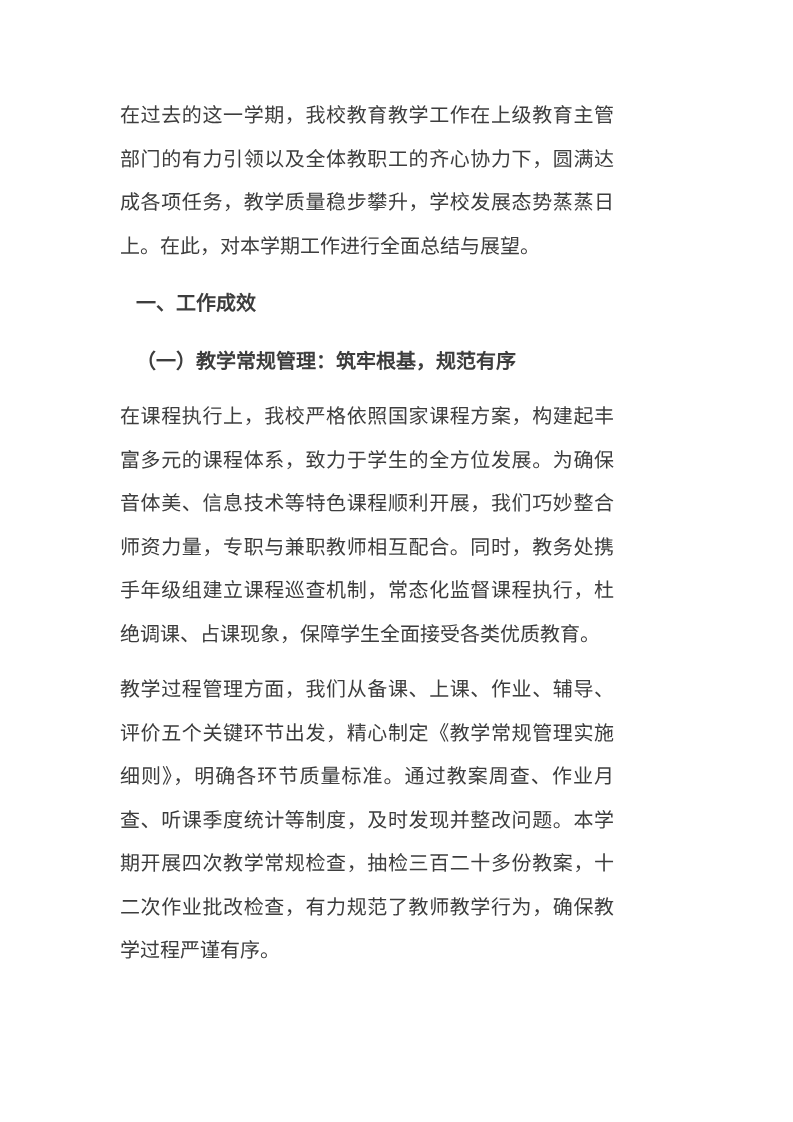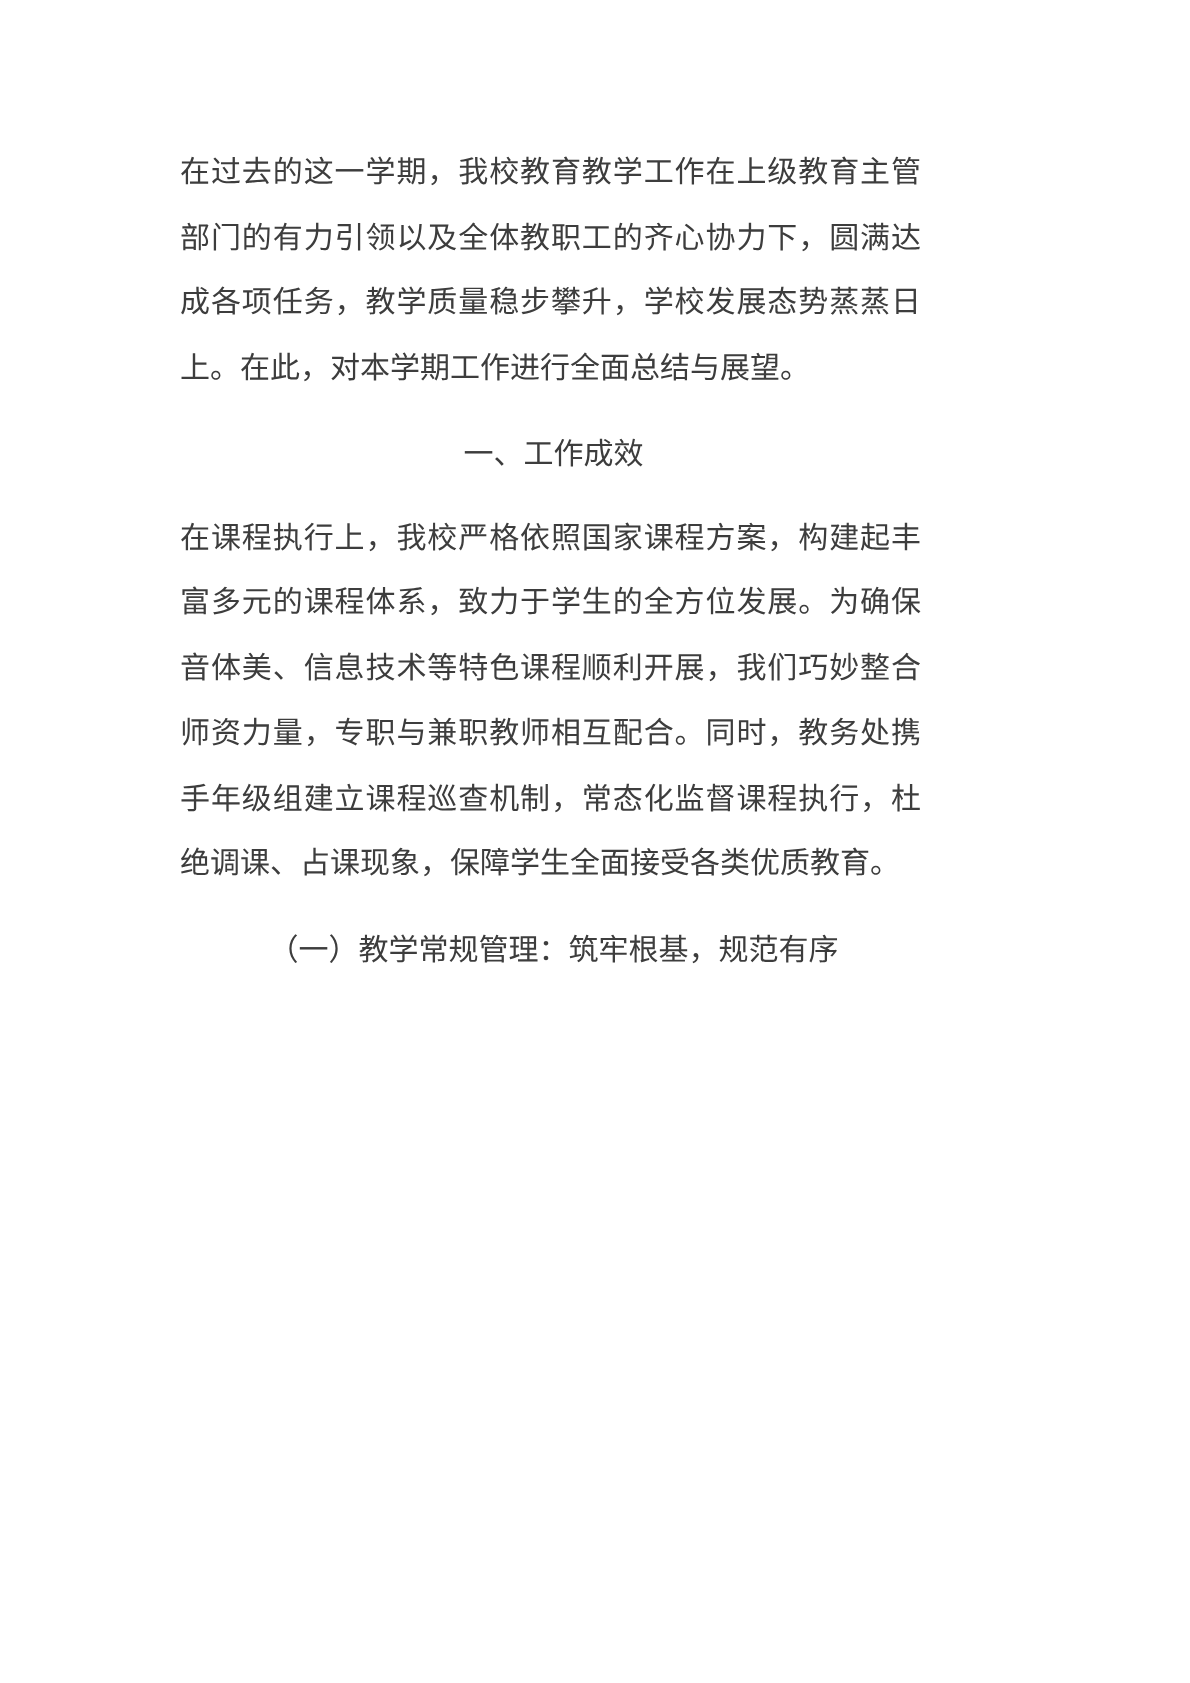--- a/index.html
+++ b/index.html
@@ -23,35 +23,36 @@
   .block {
     font-size: 20px;
     line-height: 43.5px;
     color: #3d3d3d;
     margin: 0 0 12px 0;
     text-align: justify;
     text-justify: inter-ideograph;
     letter-spacing: 0;
   }
   .heading {
-    margin: 14px 0 12px 4px;
-    text-align: center;
-    font-weight: normal;
+    margin: 14px 0 12px 16px;
+    text-align: left;
+    font-weight: bold;
   }
 </style>
 </head>
 <body>
 
 <div class="page" style="color: rgb(61, 61, 61);">
   <div>
 
     <p class="block">在过去的这一学期，我校教育教学工作在上级教育主管部门的有力引领以及全体教职工的齐心协力下，圆满达成各项任务，教学质量稳步攀升，学校发展态势蒸蒸日上。在此，对本学期工作进行全面总结与展望。</p>
 
     <p class="block heading">一、工作成效</p>
 
+    <p class="block heading">（一）教学常规管理：筑牢根基，规范有序</p>
+
     <p class="block">在课程执行上，我校严格依照国家课程方案，构建起丰富多元的课程体系，致力于学生的全方位发展。为确保音体美、信息技术等特色课程顺利开展，我们巧妙整合师资力量，专职与兼职教师相互配合。同时，教务处携手年级组建立课程巡查机制，常态化监督课程执行，杜绝调课、占课现象，保障学生全面接受各类优质教育。</p>
 
-    <p class="block heading">（一）教学常规管理：筑牢根基，规范有序</p>
-
+    <p class="block">教学过程管理方面，我们从备课、上课、作业、辅导、评价五个关键环节出发，精心制定《教学常规管理实施细则》，明确各环节质量标准。通过教案周查、作业月查、听课季度统计等制度，及时发现并整改问题。本学期开展四次教学常规检查，抽检三百二十多份教案，十二次作业批改检查，有力规范了教师教学行为，确保教学过程严谨有序。</p>
 
 
   </div>
 </div>
 
 </body></html>

